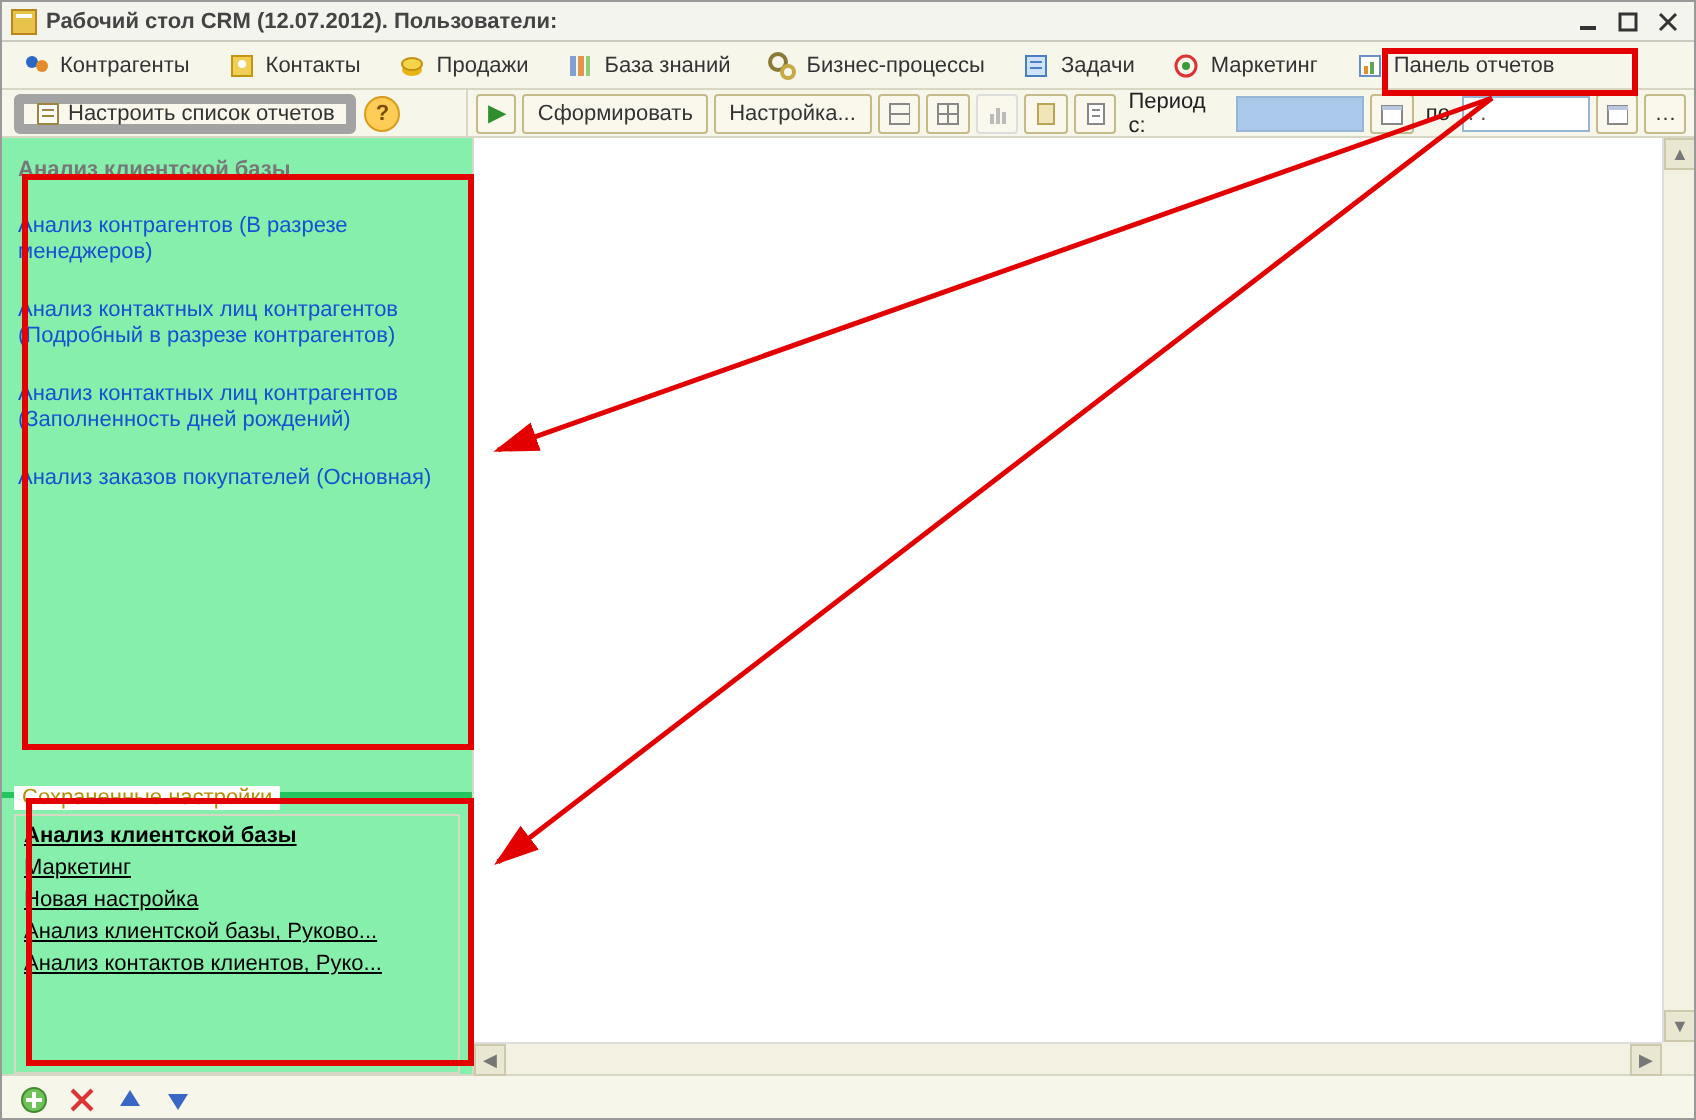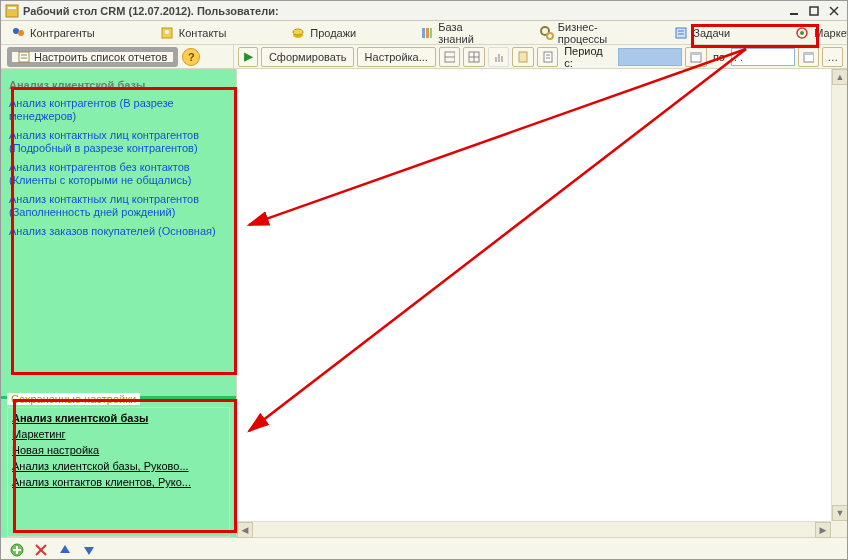--- a/index.html
+++ b/index.html
@@ -27,21 +27,20 @@
   .title-bar .title { flex:1; color:#444; font-weight:bold;}
   .win-btn { width:18px; height:14px; margin-left:2px; display:flex; align-items:center; justify-content:center; cursor:pointer;}
   
   .navbar {
     height: 24px;
     background: #f7f6ea;
     border-bottom: 1px solid #d8d7c4;
     display:flex;
     align-items:center;
     padding: 0 2px;
-    gap: 46px;
   }
   .nav-item {
     display:flex; align-items:center;
     padding: 2px 6px;
     margin-right: 4px;
     cursor:pointer;
     color:#333;
     border:1px solid transparent;
     height:20px;
   }
@@ -119,21 +118,21 @@
   }
   .report-list {
     flex:1;
     overflow:auto;
     padding:6px 8px 4px 8px;
     position:relative;
   }
   .section-title { color:#777; font-weight:bold; margin:4px 0 6px 0;}
   .report-link {
     color:#1650d4;
-    margin:6px 0;
+    margin:16px 0;
     cursor:pointer;
     line-height:13px;
   }
   .saved-box {
     border-top:3px solid #22c55e;
     padding:4px 6px 0 6px;
     position:relative;
   }
   .saved-legend { color:#b88b00; position:relative; top:-10px; background:#fff; padding:0 4px; font-weight:normal;}
   .saved-list {
@@ -384,21 +383,20 @@
     <div class="rt-btn">…</div>
   </div>
 </div>
 
 <div class="body-wrap">
   <div class="side-panel">
     <div class="report-list">
       <div class="section-title">Анализ клиентской базы</div>
       <div class="report-link">Анализ контрагентов (В разрезе менеджеров)</div>
       <div class="report-link">Анализ контактных лиц контрагентов (Подробный в разрезе контрагентов)</div>
-      <div class="report-link">Анализ контрагентов без контактов (Клиенты с которыми не общались)</div>
       <div class="report-link">Анализ контактных лиц контрагентов (Заполненность дней рождений)</div>
       <div class="report-link">Анализ заказов покупателей (Основная)</div>
     </div>
     <div class="saved-box">
       <span class="saved-legend">Сохраненные настройки</span>
       <div class="saved-list" style="margin-top:-8px;">
         <div class="saved-item bold">Анализ клиентской базы</div>
         <div class="saved-item">Маркетинг</div>
         <div class="saved-item">Новая настройка</div>
         <div class="saved-item">Анализ клиентской базы, Руково...</div>

